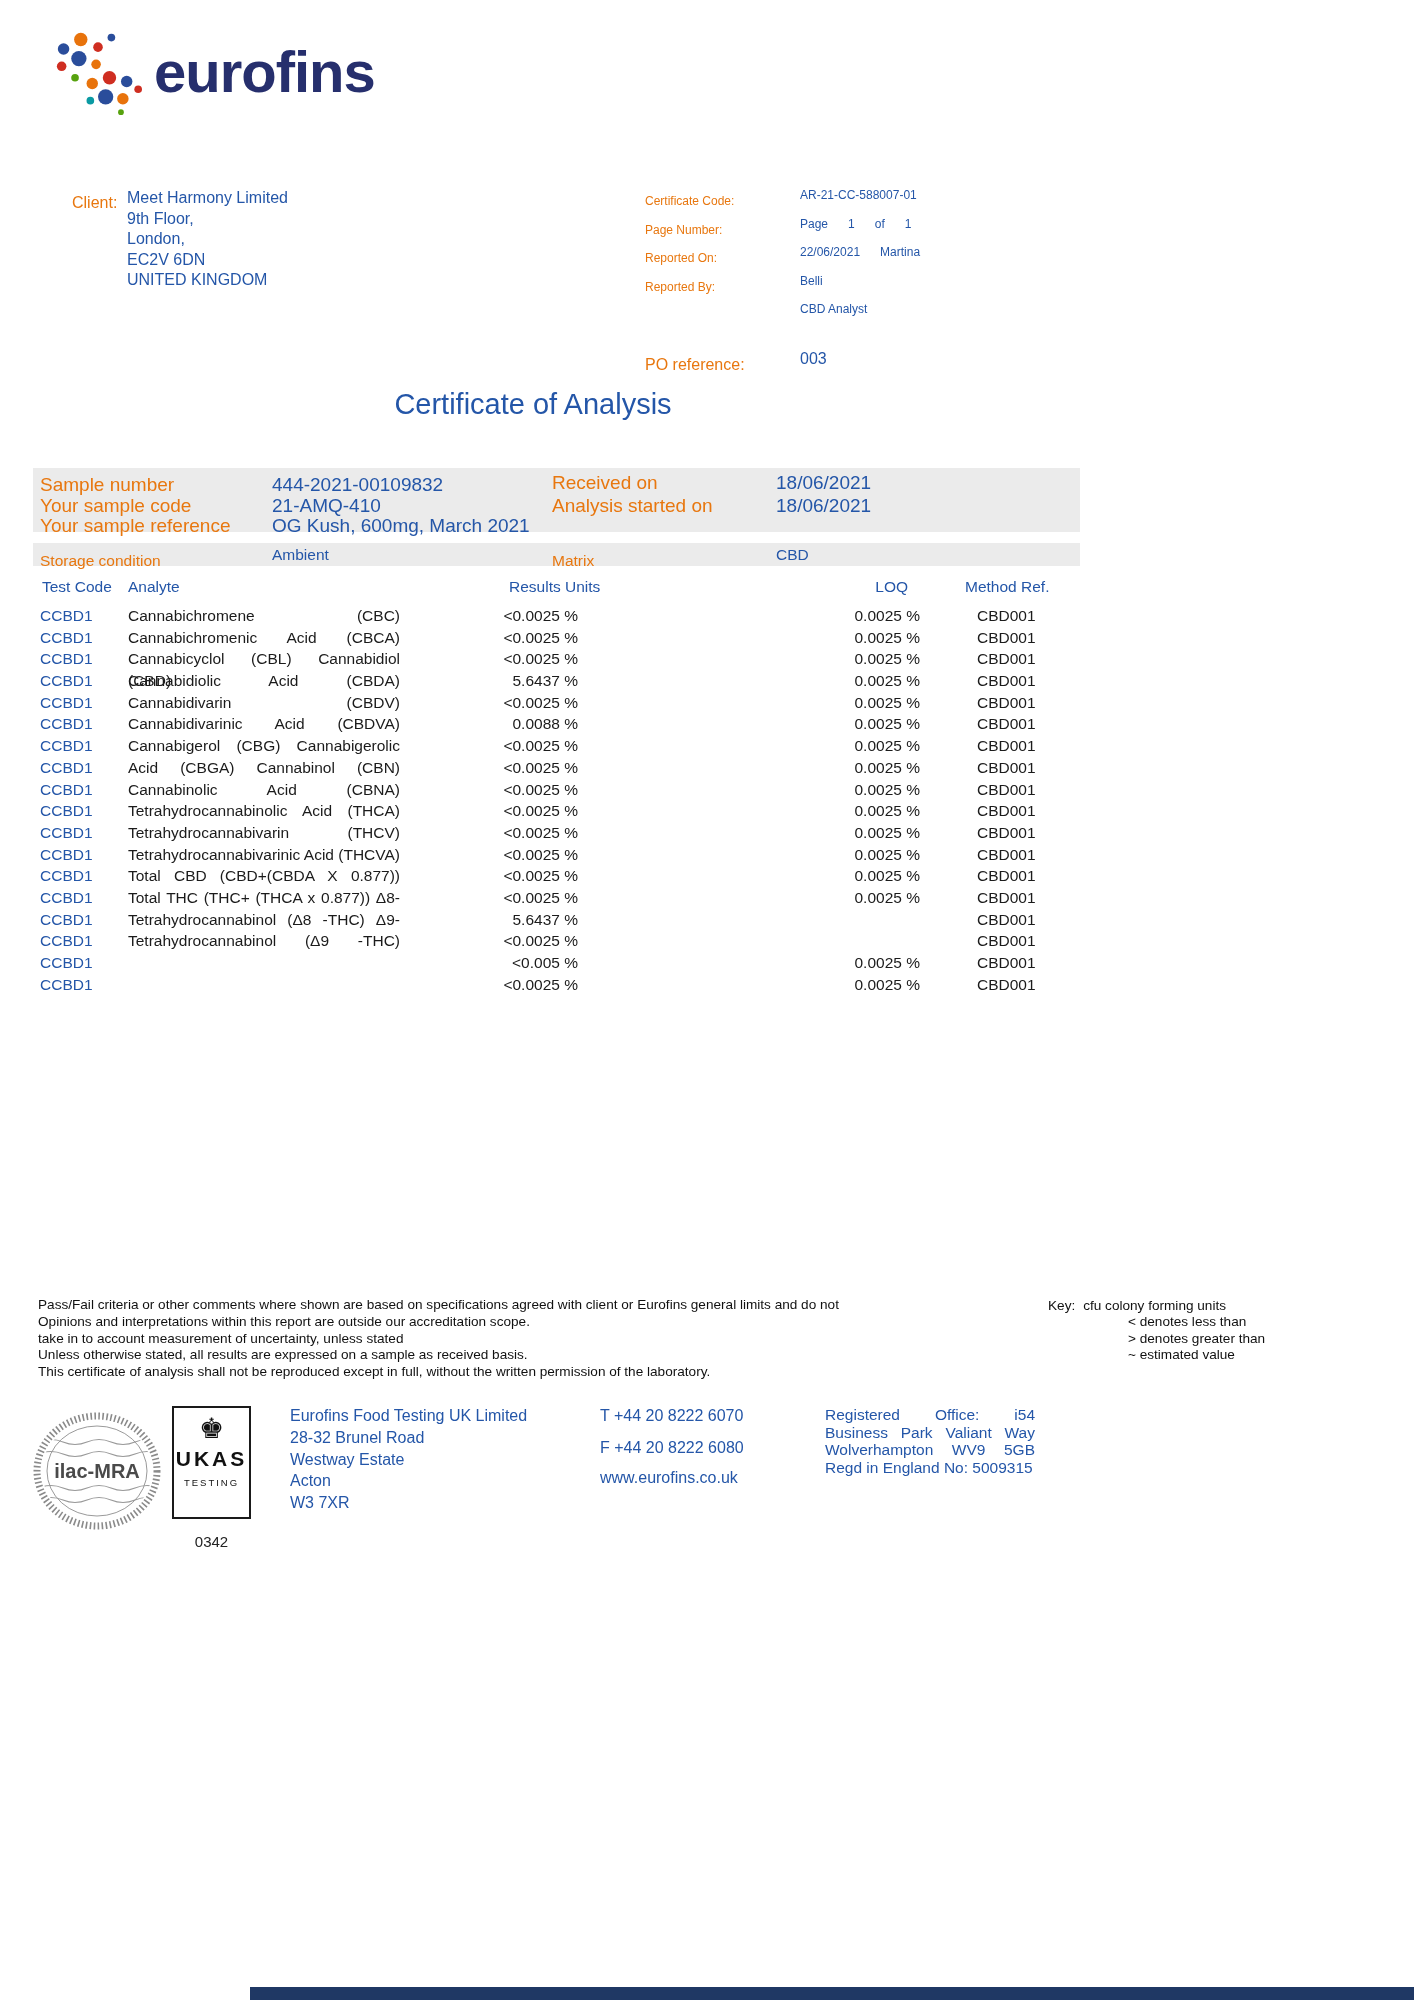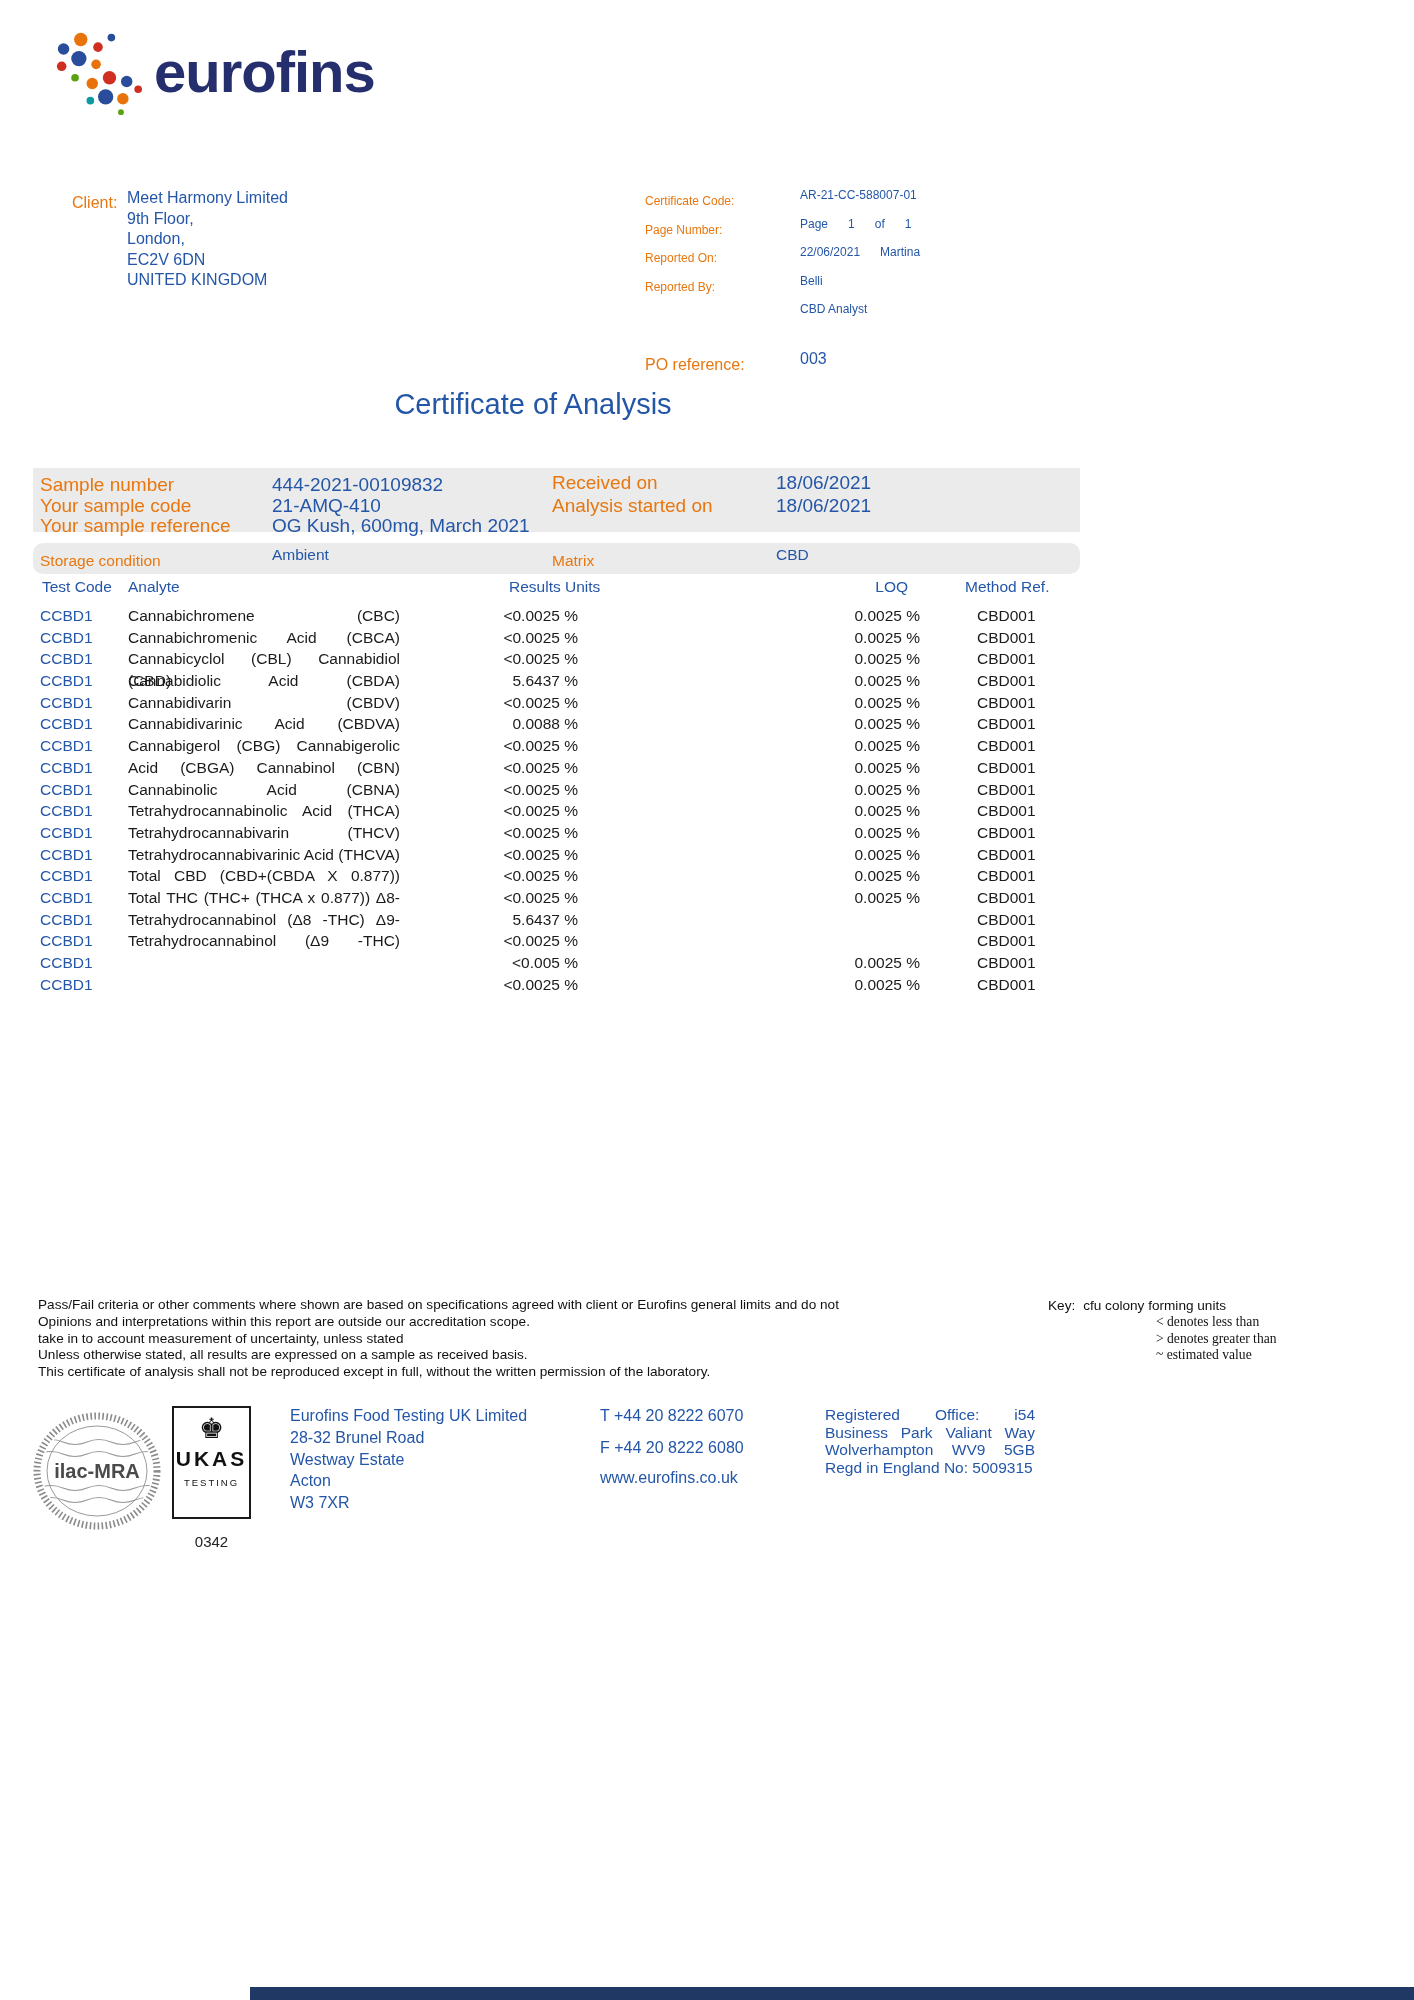--- a/index.html
+++ b/index.html
@@ -34,21 +34,21 @@
   .po-row { position:absolute; left:645px; top:350px; display:flex; font-size:16px; }
   .po-row .m-label { width:155px; }
 
   
   .doc-title { position:absolute; left:0; top:388px; width:1066px; text-align:center;
                font-size:29px; color:var(--value-blue); }
 
   
   .band { position:absolute; left:33px; width:1047px; background:var(--band-gray); }
   .band-sample { top:468px; height:64px; }
-  .band-storage { top:543px; height:31px;border-radius:10px; }
+  .band-storage { top:543px; height:23px; }
   .sample-left  { position:absolute; left:7px;  top:7px; }
   .sample-right { position:absolute; left:519px; top:3px; }
   .sample-row { display:flex; font-size:19px; }
   .sample-left  .sample-row { height:20.5px; align-items:center; }
   .sample-right .sample-row { height:23px;  align-items:center; }
   .s-lbl { color:var(--label-orange); flex:none; }
   .s-val { color:var(--value-blue); }
   .band-storage span { position:absolute; top:0; line-height:23px; font-size:15.5px; }
 
   
@@ -68,21 +68,21 @@
   .c-result  { left:420px; width:158px; color:var(--text-dark); text-align:right; }
   .c-loq     { left:790px; width:130px; color:var(--text-dark); text-align:right; }
   .c-method  { left:965px; color:var(--text-dark);margin-left:12px; }
 
   
   .disclaimer { position:absolute; left:38px; top:1297px; font-size:13.6px; color:#111; }
   .disc-line { line-height:16.8px; }
   .key-block { position:absolute; left:1048px; top:1298px; font-size:13.6px; color:#111; }
   .key-first { line-height:16.4px; }
   .key-title { margin-right:8px; }
-  .key-line { line-height:16.4px; margin-left:108px;font-family:Liberation Serif, serif; }
+  .key-line { line-height:16.4px; margin-left:80px; }
 
   
   .ilac { position:absolute; left:33px; top:1412px; width:128px; height:118px; }
   .ilac-text { position:absolute; left:0; top:48px; width:128px; text-align:center;
                font-size:20px; font-weight:bold; color:#4a4a4a; }
   .ukas-box { position:absolute; left:172px; top:1406px; width:79px; height:113px;
               border:2px solid #1a1a1a; text-align:center; padding-top:4px; background:#fff; }
   .ukas-crown { font-size:28px; line-height:34px; color:#111; }
   .ukas-name  { font-size:21px; font-weight:bold; letter-spacing:3px; color:#111; line-height:26px; }
   .ukas-sub   { font-size:9.5px; letter-spacing:2px; color:#111; margin-top:5px; }

